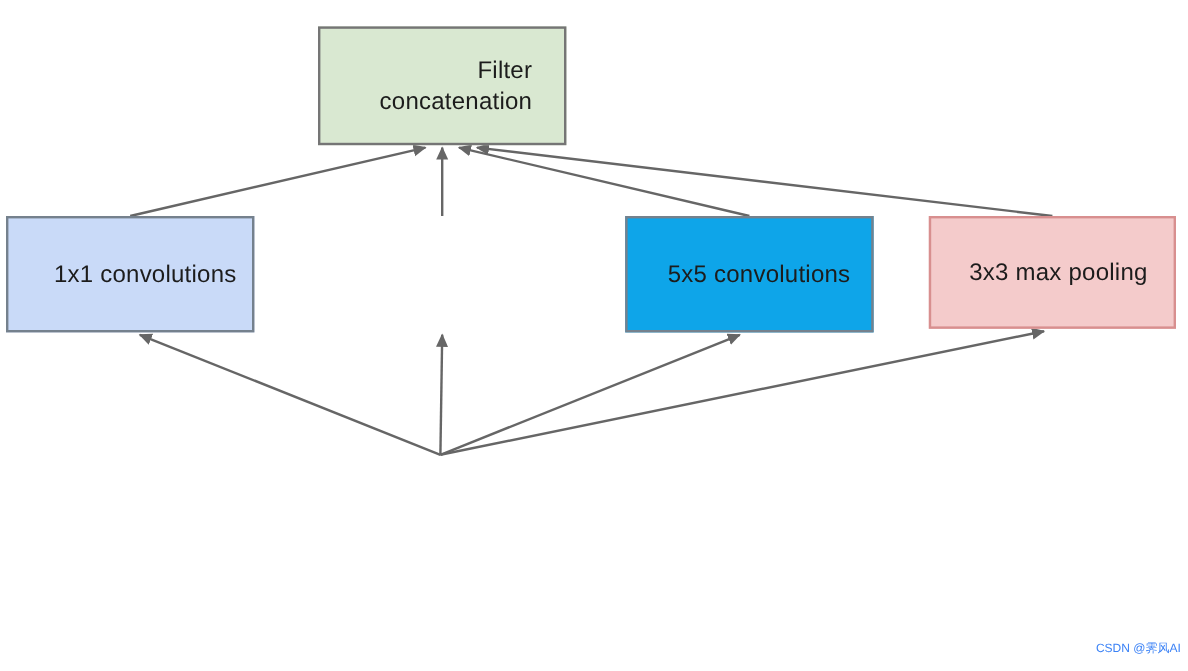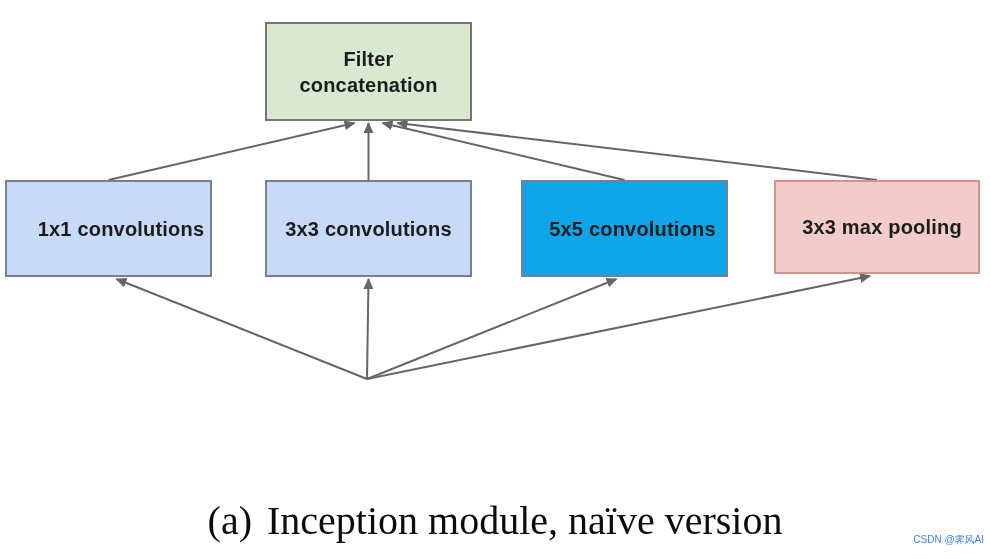--- a/index.html
+++ b/index.html
@@ -21,27 +21,26 @@
     top: 0;
     width: 990px;
     height: 559px;
     pointer-events: none;
   }
   .node {
     position: absolute;
     display: flex;
     align-items: center;
     justify-content: center;
-    text-align: center;
+    text-align: right;
     box-sizing: border-box;
     border: 2px solid #757575;
     font-size: 20px;
     color: #1c1c1c;
     letter-spacing: 0.2px;
-    font-weight: bold;
   }
   .node-label { line-height: 26px; }
   .node-filter_concat { left: 265px; top: 22px;  width: 207px; height: 99px; }
   .node-filter_concat .node-label { max-width: 150px; }
   .node-conv1x1       { left: 5px;   top: 180px; width: 207px; height: 97px; }
   .node-conv3x3       { left: 265px; top: 180px; width: 207px; height: 97px; }
   .node-conv5x5       { left: 521px; top: 180px; width: 207px; height: 97px; }
   .node-maxpool       { left: 774px; top: 180px; width: 206px; height: 94px; }
   .node-previous      { left: 263px; top: 379px; width: 208px; height: 99px; }
   .caption {
@@ -87,32 +86,26 @@
     </svg>
 
   <div class="node node-filter_concat" style="background: rgb(217, 232, 209); border-color: rgb(117, 117, 117);">
     <span class="node-label">Filter concatenation</span>
   </div>
 
   <div class="node node-conv1x1" style="background: rgb(201, 218, 248); border-color: rgb(117, 129, 141); padding-left: 25px;">
     <span class="node-label">1x1 convolutions</span>
   </div>
 
-  <div class="node node-conv3x3" style="background: rgb(201, 218, 248); border-color: rgb(117, 129, 141);">
-    <span class="node-label">3x3 convolutions</span>
-  </div>
 
   <div class="node node-conv5x5" style="background: #0ea5e9; border-color: rgb(117, 129, 141); padding-left: 16px;">
     <span class="node-label">5x5 convolutions</span>
   </div>
 
   <div class="node node-maxpool" style="background: rgb(244, 203, 203); border-color: rgb(216, 143, 143); padding-left: 10px;">
     <span class="node-label">3x3 max pooling</span>
   </div>
 
 
-  <div class="caption">
-    <span class="idx">(a)</span><span>Inception module, naïve version</span>
-  </div>
 
   <div class="watermark">CSDN @霁风AI</div>
 
 </div>
 
 </body></html>

